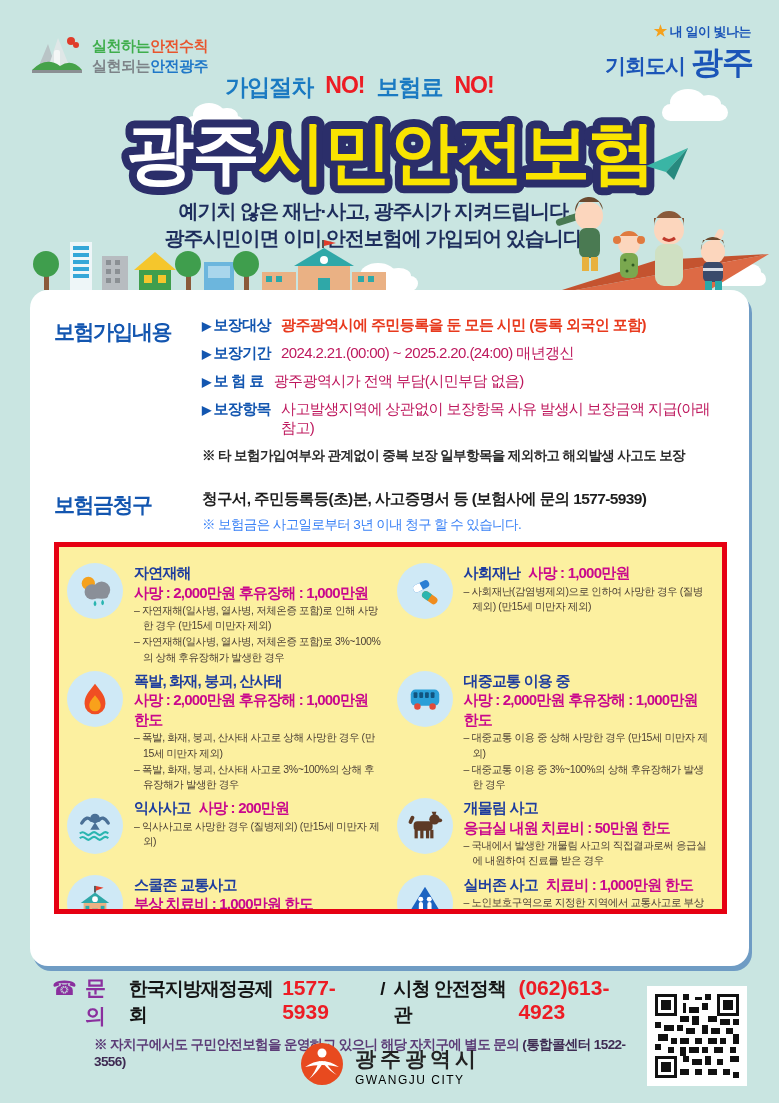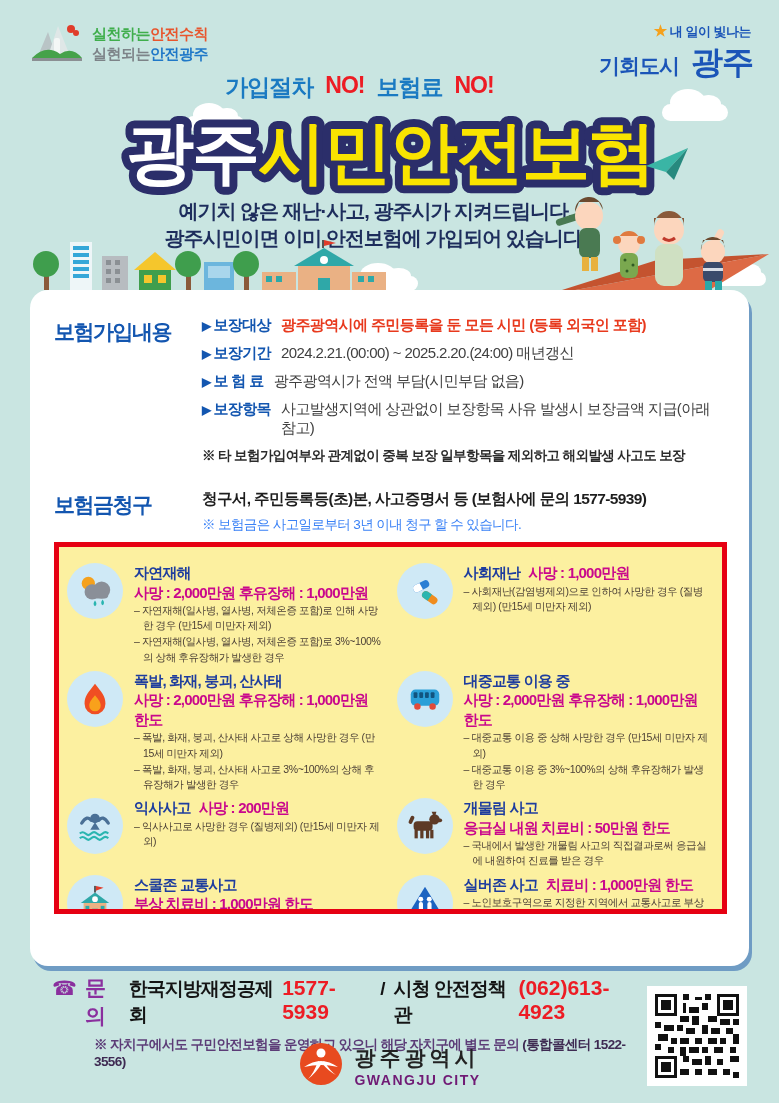--- a/index.html
+++ b/index.html
@@ -1,28 +1,28 @@
 <!DOCTYPE html>
 <html><head>
 <meta charset="utf-8">
 <style>
   * { margin:0; padding:0; box-sizing:border-box; }
   body { font-family:"Liberation Sans", sans-serif; background:#9db9b6; }
   .poster { position:relative; width:779px; height:1103px; margin:0 auto;
             background:#c9e5e1; overflow:hidden; }
 
   
-  .logo-left { position:absolute; left:30px; top:20px; display:flex; align-items:center; gap:8px; }
+  .logo-left { position:absolute; left:30px; top:32px; display:flex; align-items:center; gap:8px; }
   .logo-left .txt { font-size:15px; font-weight:bold; line-height:1.35; letter-spacing:-0.5px; }
   .lg-green { color:#3fae4c; } .lg-red { color:#e8552d; }
   .lg-gray { color:#7d8388; } .lg-blue { color:#1f78c8; }
 
   .logo-right { position:absolute; right:26px; top:22px; text-align:right; color:#1b55b8; }
   .logo-right .small { font-size:13px; font-weight:bold; letter-spacing:-0.5px; position:relative; padding-right:2px;}
-  .logo-right .big { font-size:21px; font-weight:bold; letter-spacing:-1px; display:flex; align-items:baseline; gap:12px; justify-content:flex-end;}
+  .logo-right .big { font-size:21px; font-weight:bold; letter-spacing:-1px; display:flex; align-items:baseline; gap:6px; justify-content:flex-end;}
   .logo-right .city { font-size:32px; font-weight:bold; letter-spacing:-1px; }
   .star { color:#f5a11c; font-size:15px; }
 
   
   .tagline { position:absolute; top:72px; left:0; right:60px; display:flex; justify-content:center; gap:12px;
              font-size:23px; font-weight:bold; letter-spacing:-1px; }
   .tag-blue { color:#1a7ac2; } .tag-red { color:#ed1c24; }
 
   .title-wrap { position:absolute; top:98px; left:0; right:0; text-align:center; }
   .subtitle { position:absolute; top:198px; left:12px; right:40px; text-align:center;
@@ -44,21 +44,21 @@
           padding:26px 22px 0 24px; overflow:hidden; }
 
   .section { display:flex; }
   .sec-heading { width:148px; flex:none; font-size:21px; font-weight:bold;
                  color:#1356b0; letter-spacing:-1.5px; padding-top:2px; }
   .sec-body { flex:1; }
 
   .enroll-row { display:flex; margin-bottom:9px; font-size:15px; letter-spacing:-0.6px; }
   .enroll-label { color:#1356b0; font-weight:bold; flex:none; margin-right:10px; }
   .enroll-label::before { content:"▶ "; font-size:12px; }
-  .enroll-value { color:#404040; font-weight:500; }
+  .enroll-value { color:#be185d; font-weight:500; }
   .value-red { color:#e8391d; font-weight:bold; }
   .enroll-note { font-size:13.5px; color:#2b2b2b; font-weight:600; letter-spacing:-0.6px; margin-top:2px;}
 
   .claim-section { margin-top:24px; }
   .claim-line1 { font-size:15.5px; font-weight:bold; color:#1d1d1d; letter-spacing:-0.6px; }
   .claim-note { font-size:13.5px; color:#3b82f6; margin-top:6px; letter-spacing:-0.6px; }
 
   .benefit-heading-row { margin-top:30px; display:flex; align-items:baseline; gap:12px; }
   .benefit-heading { font-size:22px; font-weight:bold; color:#1356b0; letter-spacing:-1.5px; }
   .benefit-note { font-size:12.5px; font-weight:bold; color:#1356b0; letter-spacing:-0.5px; }
@@ -87,21 +87,21 @@
   .sep { color:#141414; font-size:19px; font-weight:bold; }
   .footer-note { margin-top:6px; margin-left:42px; font-size:13.5px; color:#5c3c77;
                  font-weight:600; letter-spacing:-0.6px; }
   .footer-note b { color:#3e2a52; }
 
   .qr { position:absolute; right:32px; top:986px; width:100px; height:100px; background:#fff; padding:5px; }
 
   .brand-footer { position:absolute; left:0; right:0; bottom:12px; display:flex;
                   justify-content:center; align-items:center; gap:10px; }
   .brand-text .kor { font-size:21px; font-weight:bold; color:#222; letter-spacing:4px; }
-  .brand-text .eng { font-size:14px; font-weight:bold; color:#701a75; letter-spacing:1.5px; }
+  .brand-text .eng { font-size:12px; font-weight:normal; color:#000000; letter-spacing:1.5px; }
 </style>
 </head>
 <body>
 
 <div class="poster">
 
   <div class="cloud" style="left:186px; top:116px; width:58px; height:15px;"></div>
   <div class="cloud" style="left:662px; top:104px; width:66px; height:17px;"></div>
   <div class="cloud" style="left:712px; top:272px; width:54px; height:14px;"></div>
   <div class="cloud" style="left:352px; top:276px; width:66px; height:15px;"></div>

